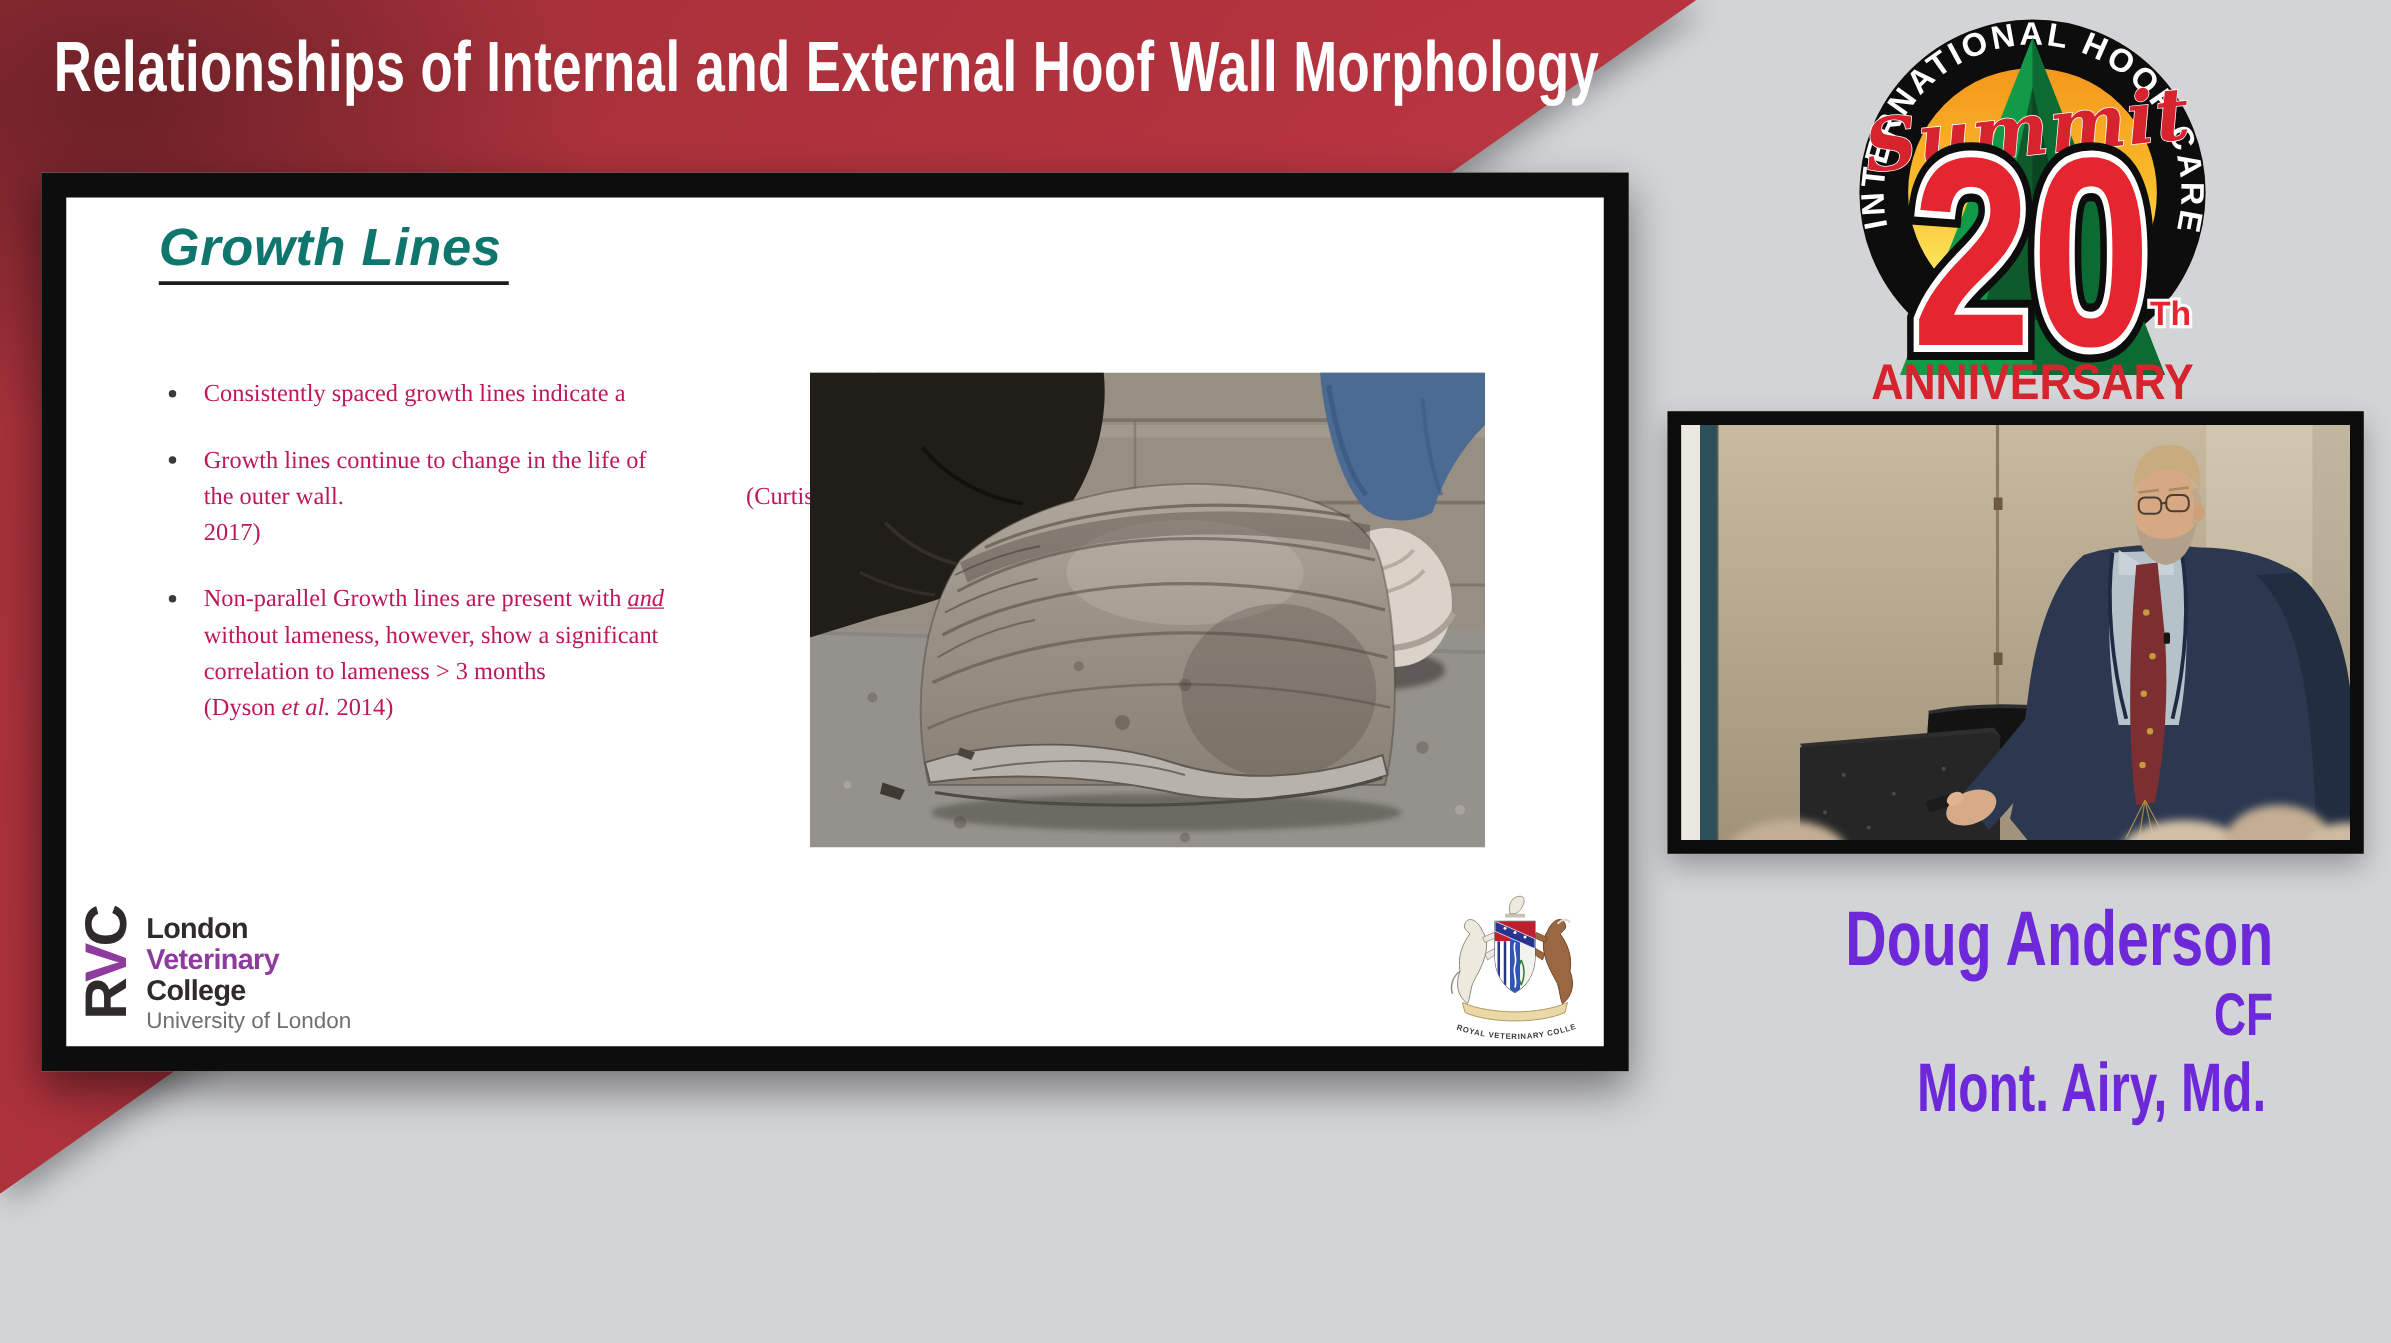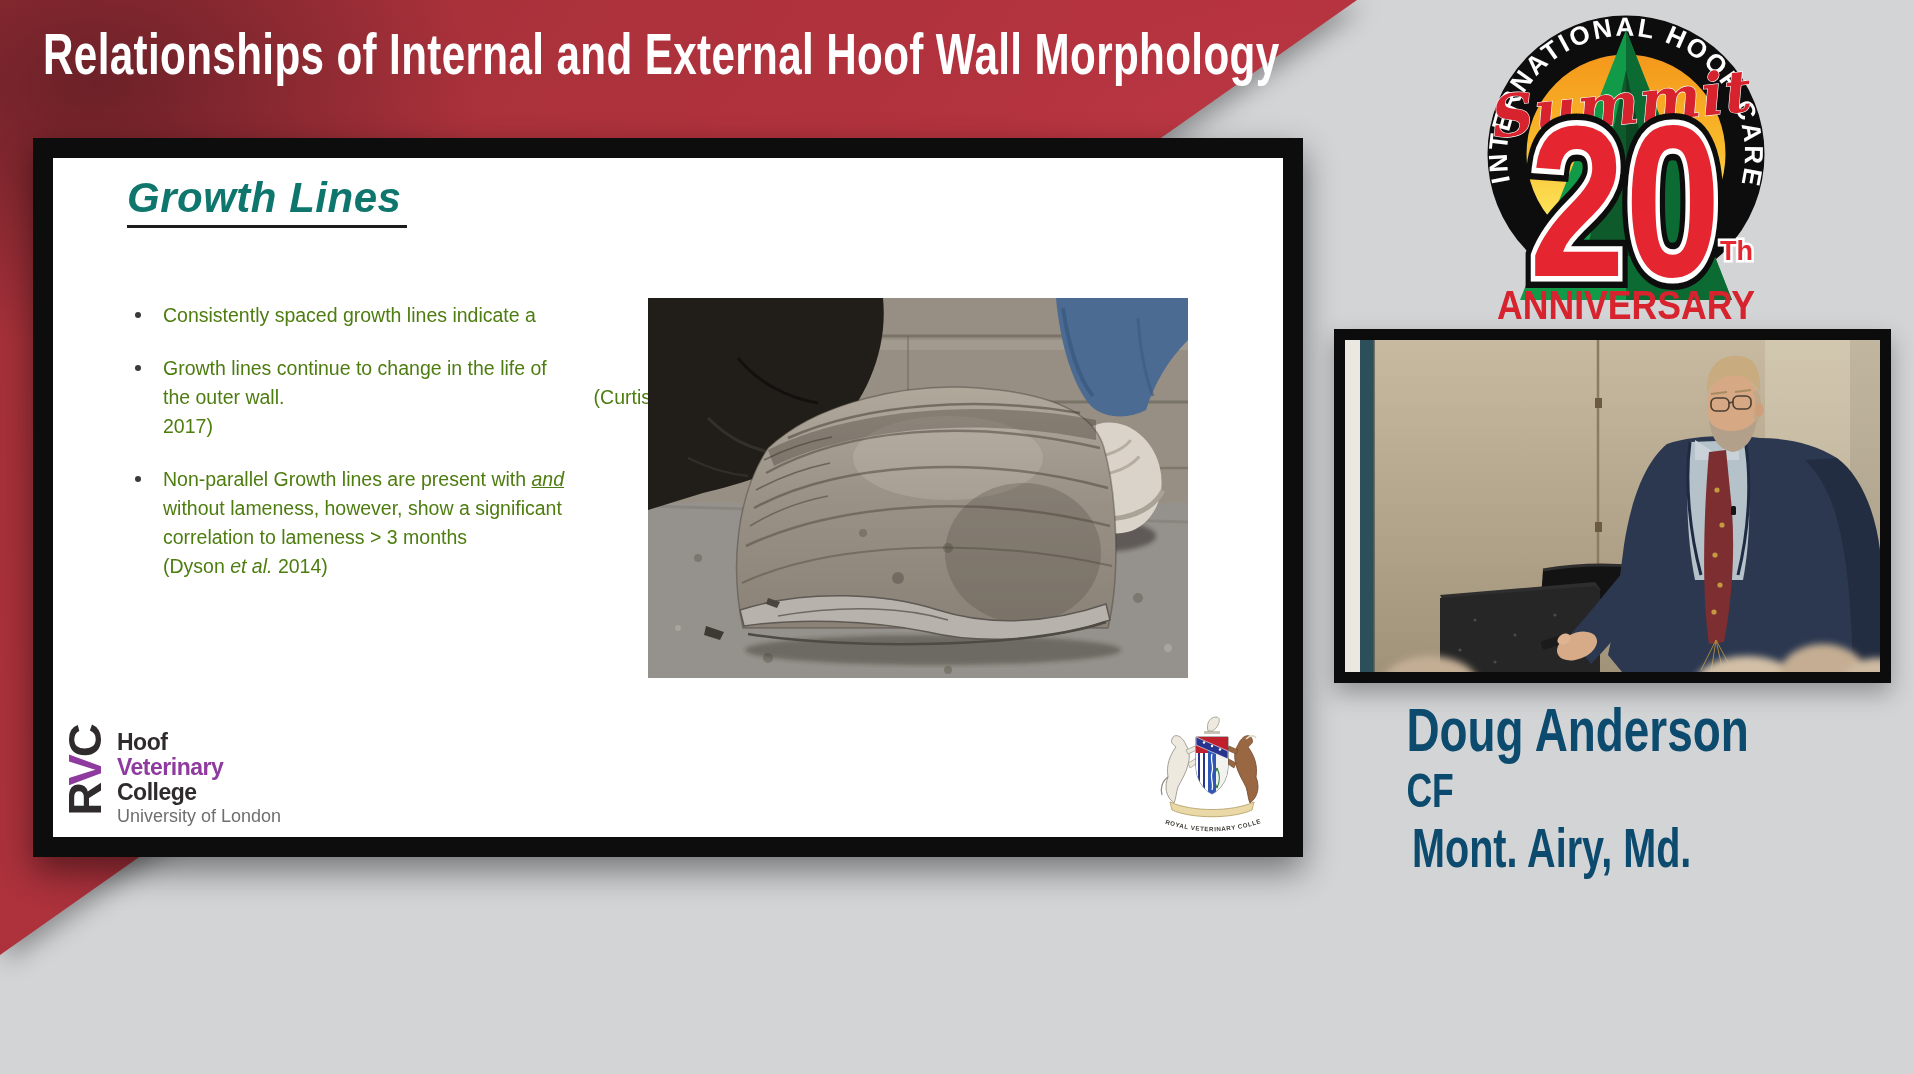--- a/index.html
+++ b/index.html
@@ -31,21 +31,21 @@
     width:1230px;height:679px;background:#ffffff;
     border:20px solid #0d0d0d;
     box-shadow:0 14px 32px rgba(0,0,0,.45);
   }
   .slide-inner{position:relative;width:100%;height:100%;overflow:hidden;}
   .slide-title{
     position:absolute;left:74px;top:16px;
     font-size:42px;font-style:italic;font-weight:600;color:#0f766e;
     border-bottom:3px solid #1c1c1c;padding:0 6px 3px 0;letter-spacing:.5px;
   }
-  .bullets{position:absolute;left:82px;top:143px;width:516px;font-size:19.5px;line-height:29px;color:#4d7c0f;}
+  .bullets{position:absolute;left:82px;top:143px;width:516px;font-size:19.5px;line-height:29px;color:#be185d;font-family:Liberation Serif, serif;}
   .bullet{display:flex;margin-bottom:24px;}
   .dot{flex:0 0 auto;width:6px;height:6px;border-radius:50%;background:#3a3a3a;margin:11px 22px 0 0;}
   .bullet-body{flex:1 1 auto;min-width:0;}
   .bline{display:flex;white-space:pre;}
   .it{font-style:italic;}
   .ul{text-decoration:underline;}
   .push-right{margin-left:auto;}
   .hoof-photo{position:absolute;left:595px;top:140px;width:540px;height:380px;}
   .hoof-photo svg{display:block;}
   
@@ -65,21 +65,21 @@
   
   .summit{position:absolute;left:1468px;top:8px;width:316px;height:318px;z-index:3;}
   
   .speaker-photo{
     position:absolute;left:1334px;top:329px;z-index:2;
     width:535px;height:332px;background:#b3a68d;
     border:11px solid #0c0c0c;
     box-shadow:0 10px 22px rgba(0,0,0,.30);
   }
   
-  .caption{position:absolute;left:1334px;top:696px;width:557px;text-align:left;color:#0c4a6e;z-index:2;}
+  .caption{position:absolute;left:1334px;top:718px;width:557px;text-align:right;color:#6d28d9;z-index:2;}
   .cap-name{font-size:62px;font-weight:700;line-height:68px;transform:scaleX(.74);transform-origin:center;white-space:nowrap;}
   .cap-cf{font-size:48px;font-weight:700;line-height:54px;transform:scaleX(.74);transform-origin:center;}
   .cap-loc{font-size:55px;font-weight:700;line-height:60px;transform:scaleX(.72);transform-origin:center;white-space:nowrap;}
 </style>
 </head>
 <body>
 
 <div class="red-wrap">
   <div class="red-tri"></div>
 </div>
@@ -188,21 +188,21 @@
         <path d="M 58,328 l 18,6 l -4,8 l -16,-5 Z" fill="#3e3a33"></path>
         <path d="M 120,300 l 12,4 l -3,6 l -11,-4 Z" fill="#4a453d"></path>
       </svg>
     </div>
 
     <div class="rvc">
       <div class="rvc-vert">
         <div class="rvc-rot"><span class="rvc-r">R</span><span class="rvc-v">V</span><span class="rvc-c">C</span></div>
       </div>
       <div class="rvc-text">
-        <div class="rvc-l">Hoof</div>
+        <div class="rvc-l">London</div>
         <div class="rvc-l purple">Veterinary</div>
         <div class="rvc-l">College</div>
         <div class="rvc-sub">University of London</div>
       </div>
     </div>
 
     <div class="crest">
       <svg width="122" height="134" viewBox="0 0 122 134">
         <defs>
           <clipPath id="shieldClip">

